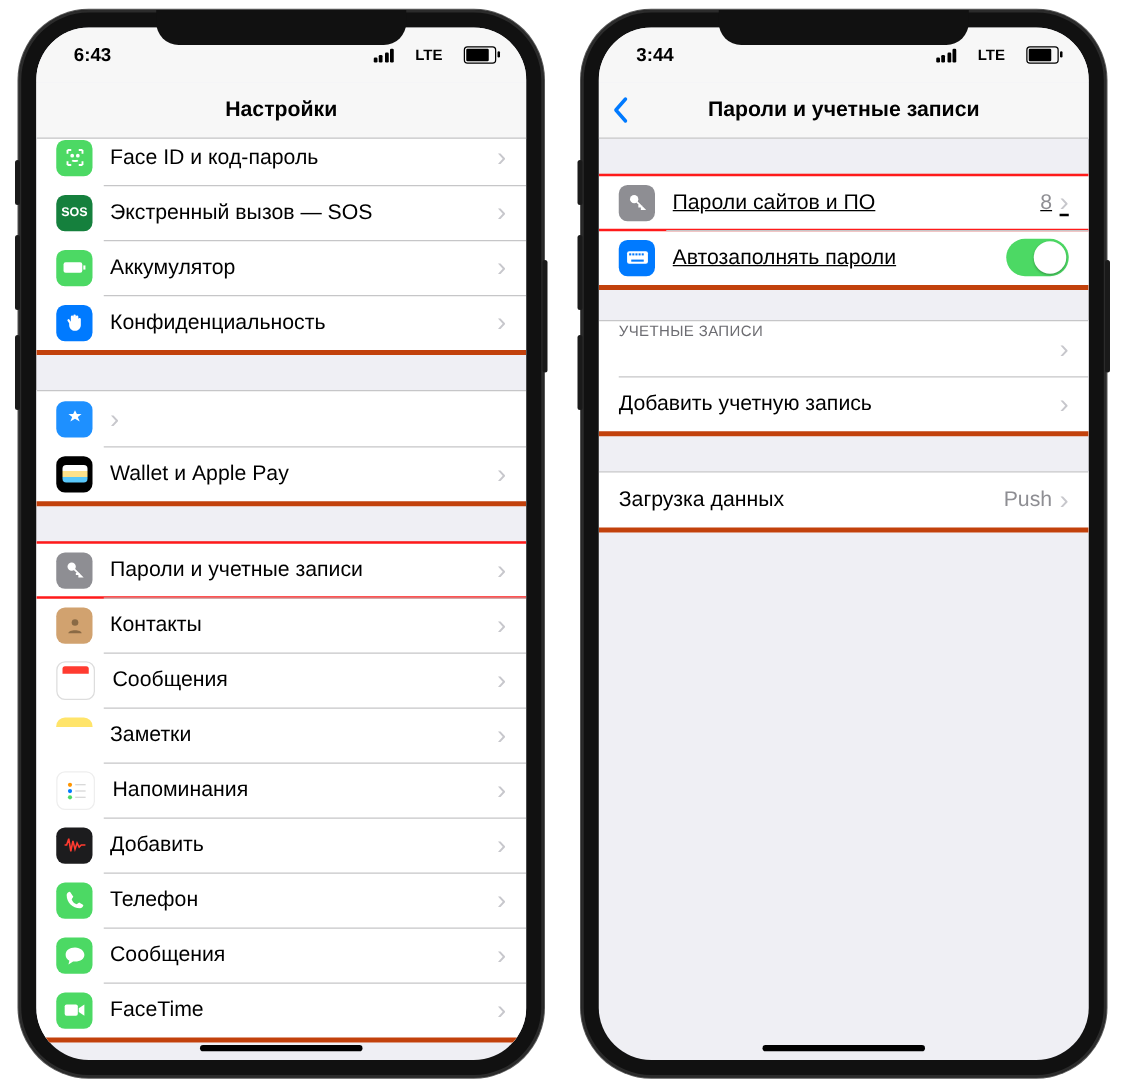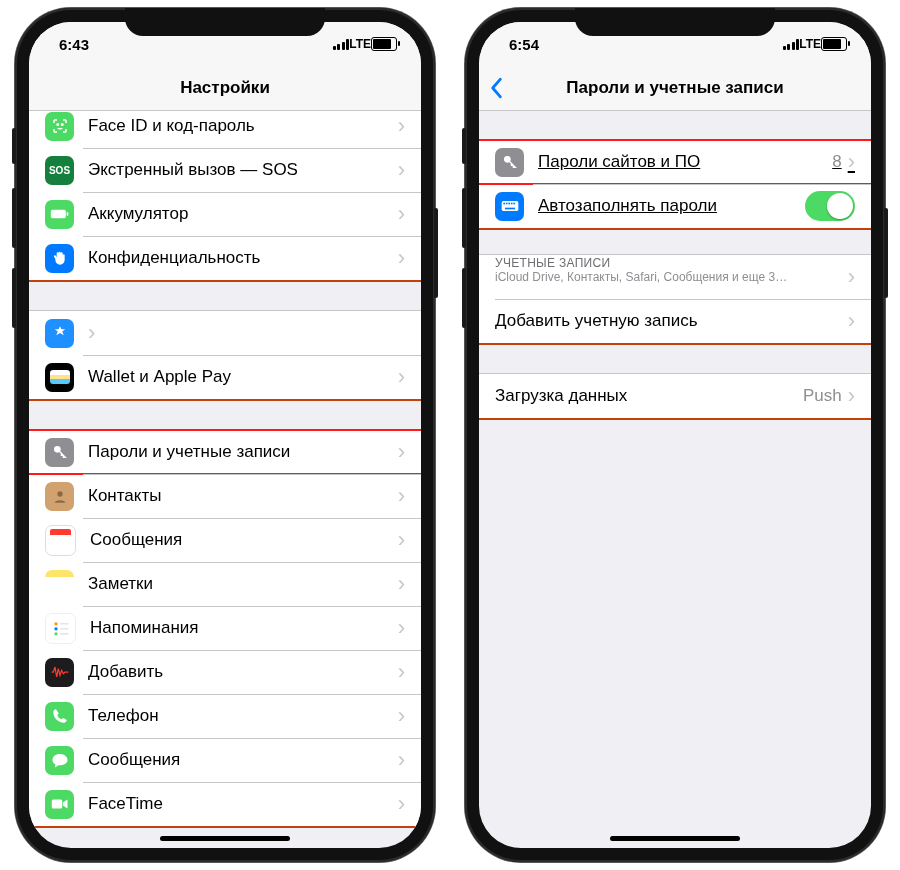--- a/index.html
+++ b/index.html
@@ -57,21 +57,21 @@
     align-items: center;
     justify-content: space-between;
     padding: 0 24px 0 30px;
     font-size: 15px;
     font-weight: 600;
     color: #000;
     background:#f7f7f7;
     position:relative;
     z-index:10;
   }
-  .status-right { display:flex; align-items:center; gap:0; }
+  .status-right { display:flex; align-items:center; gap:17px; }
   .sig-bars { display:flex; align-items:flex-end; gap:1.5px; height:11px; }
   .sig-bars span { width:3px; background:#000; border-radius:1px; }
   .sig-bars span:nth-child(1){height:4px;}
   .sig-bars span:nth-child(2){height:6px;}
   .sig-bars span:nth-child(3){height:8px;}
   .sig-bars span:nth-child(4){height:11px;}
   .lte { font-size:12px; font-weight:600; }
   .batt { width:24px; height:12px; border:1.5px solid #000; border-radius:3px; position:relative; }
   .batt::after { content:""; position:absolute; right:-4px; top:3px; width:2.5px; height:5px; background:#000; border-radius:1px; }
   .batt-fill { position:absolute; left:1px; top:1px; bottom:1px; width:18px; background:#000; border-radius:1px; }
@@ -85,21 +85,21 @@
     justify-content:center;
     position:relative;
   }
   .nav-title { font-size:17px; font-weight:600; color:#000; }
   .nav-back {
     position:absolute; left:10px; top:0; bottom:0; display:flex; align-items:center;
     color:#007aff; font-size:22px;
   }
 
   .content { flex:1; overflow:hidden; }
-  .group { background:#fff; border-top:1px solid #c6c6c8; border-bottom:2px solid #c2410c; margin-bottom:28px; }
+  .group { background:#fff; border-top:1px solid #c6c6c8; border-bottom:4px solid #c2410c; margin-bottom:28px; }
   .group.first-tight { margin-top:-8px; }
   .group-header { font-size:12px; color:#6d6d72; text-transform:uppercase; padding:6px 16px; letter-spacing:0.3px; margin-bottom:-22px; margin-top:-8px;}
   .row {
     display:flex; align-items:center; min-height:44px; padding:0 16px 0 16px;
     position:relative;
   }
   .row + .row::before {
     content:""; position:absolute; left:54px; right:0; top:0; height:1px; background:#c6c6c8;
   }
   .row.no-icon + .row.no-icon::before { left:16px; }
@@ -330,21 +330,21 @@
 </div>
 
 <div class="phone">
   <div class="side-btn btn-l1"></div>
     <div class="side-btn btn-l2"></div>
     <div class="side-btn btn-l3"></div>
     <div class="side-btn btn-r"></div>
   <div class="notch"></div>
   <div class="screen">
     <div class="status-bar">
-      <span>6:54</span>
+      <span>3:44</span>
       <div class="status-right">
         <div class="sig-bars">
             <span></span>
             <span></span>
             <span></span>
             <span></span>
           </div>
         <span class="lte">LTE</span>
         <div class="batt">
             <div class="batt-fill"></div>
@@ -390,21 +390,20 @@
           </div>
           <span class="row-label">Автозаполнять пароли</span>
           <div class="toggle"></div>
         </div>
       </div>
 
       <div class="group-header">УЧЕТНЫЕ ЗАПИСИ</div>
       <div class="group">
         <div class="row no-icon">
           <div class="row-col">
-            <span class="row-subtitle">iCloud Drive, Контакты, Safari, Сообщения и еще 3…</span>
           </div>
           <span class="chevron">›</span>
         </div>
         <div class="row no-icon">
           <span class="row-label">Добавить учетную запись</span>
           <span class="chevron">›</span>
         </div>
       </div>
 
       <div class="group">

